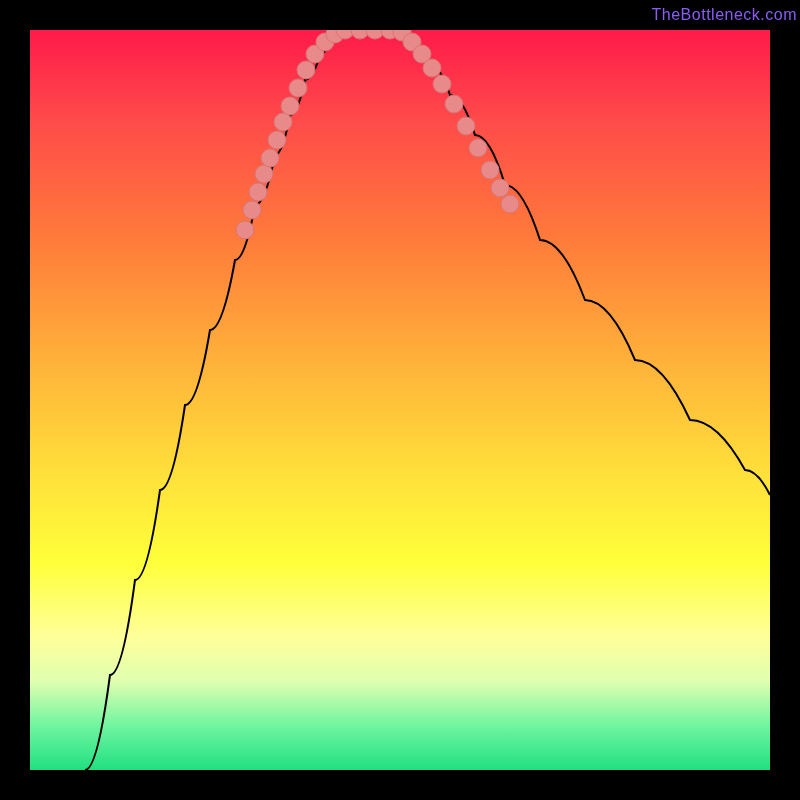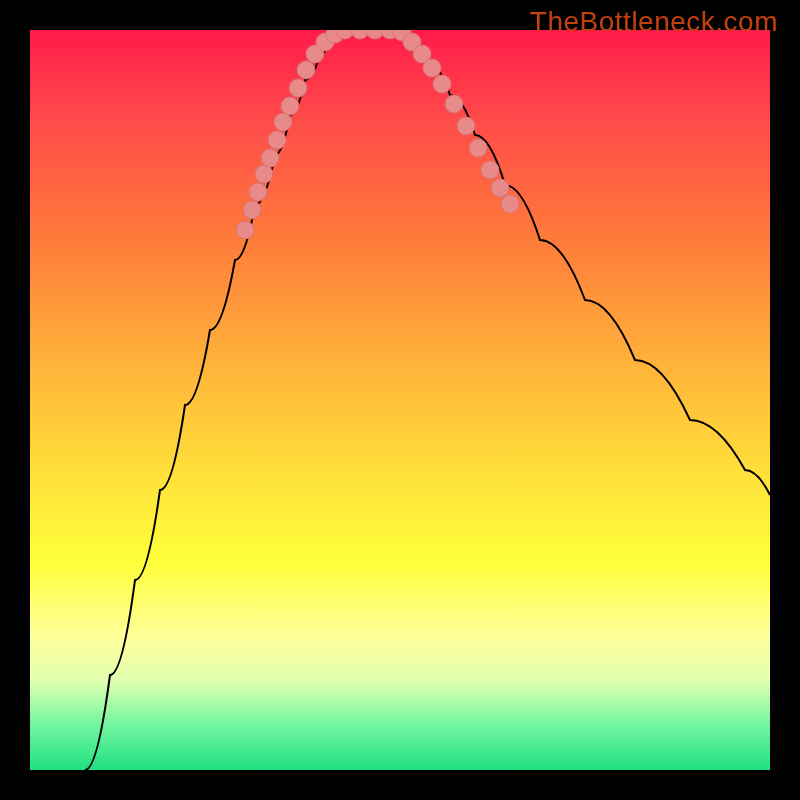--- a/index.html
+++ b/index.html
@@ -25,23 +25,23 @@
       #ffe03a 60%,
       #ffff3a 72%,
       #ffff9a 82%,
       #e0ffb0 88%,
       #70f5a0 94%,
       #20e080 100%);
   }
   .watermark {
     position: absolute;
     top: 6px;
-    right: 22px;
-    color: #c2410c;
-    font-size: 28px;
+    right: 3px;
+    color: #8b5cf6;
+    font-size: 16px;
     font-weight: 500;
     letter-spacing: 0.5px;
     z-index: 5;
   }
   svg.plot {
     position: absolute;
     left: 30px;
     top: 30px;
     width: 740px;
     height: 740px;

